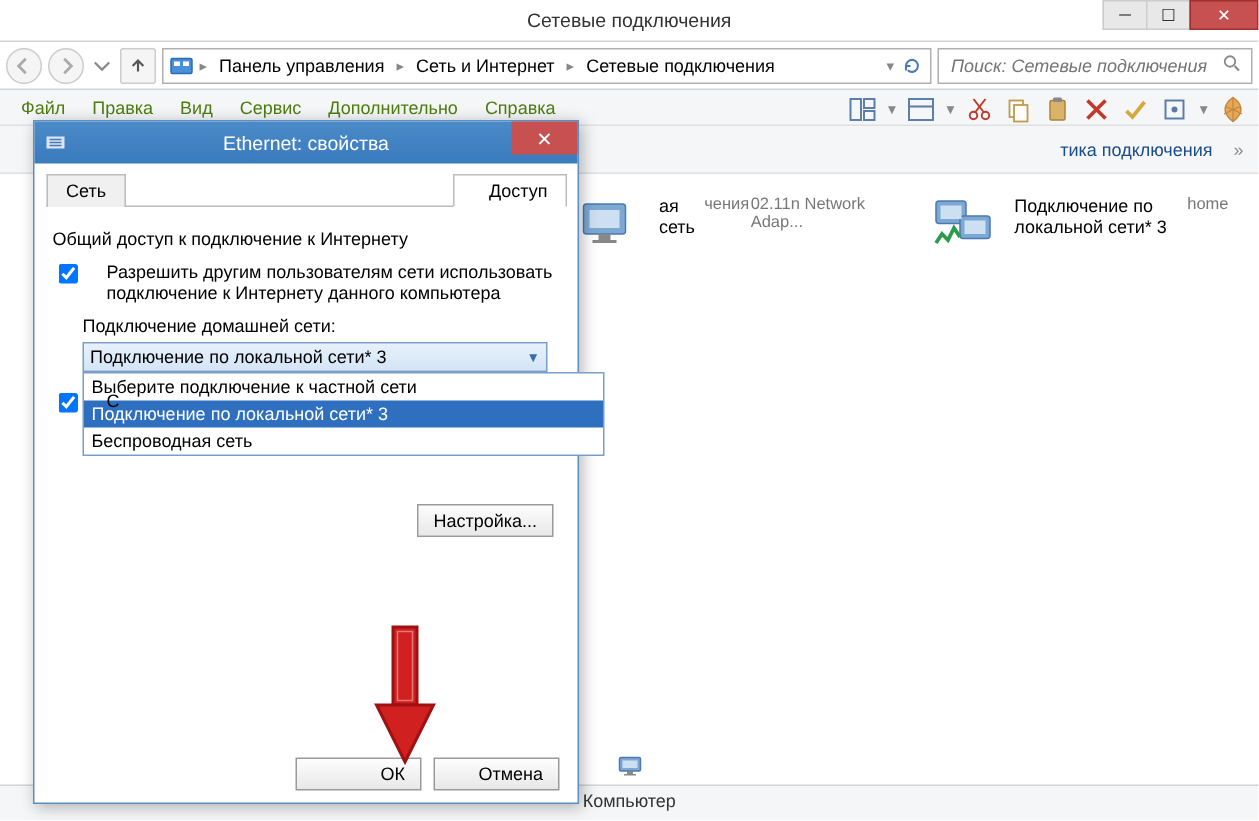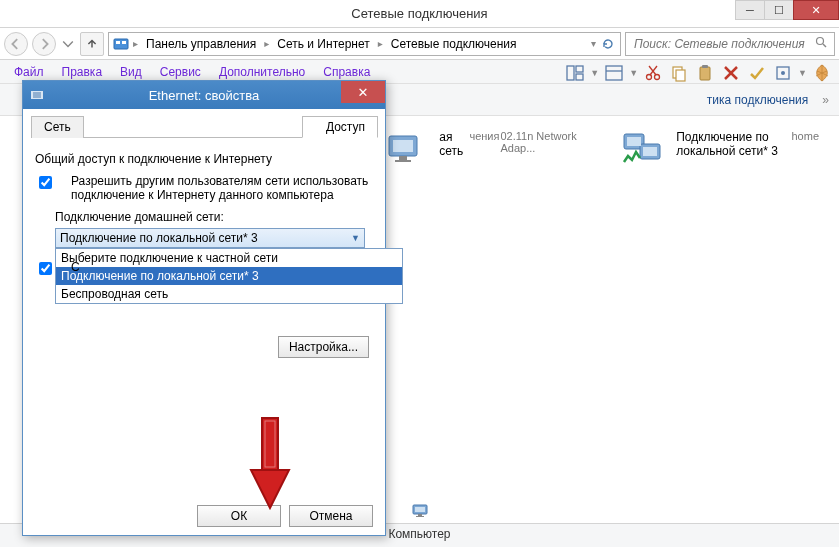--- a/index.html
+++ b/index.html
@@ -19,21 +19,21 @@
 .navbtn svg { width: 12px; height: 12px; }
 .addressbar { flex: 1; height: 24px; border: 1px solid #b0b0b0; display: flex; align-items: center; padding: 0 4px; gap: 2px; background: #fff; }
 .addr-icon { width: 16px; height: 16px; display: flex; align-items: center; justify-content: center; }
 .addr-seg { padding: 0 4px; color: #000; }
 .addr-sep { color: #888; font-size: 10px; padding: 0 2px; }
 .searchbox { width: 210px; height: 24px; border: 1px solid #b0b0b0; display: flex; align-items: center; padding: 0 6px; color: #888; background: #fff; }
 .searchbox input { border: none; outline: none; width: 100%; font-style: italic; color: #888; background: transparent; font-size: 12px; }
 
 
 .menubar { height: 24px; background: #f5f6f7; border-bottom: 1px solid #e0e0e0; display: flex; align-items: center; padding: 0 6px; gap: 2px; }
-.menuitem { padding: 2px 8px; color: #6d28d9; }
+.menuitem { padding: 2px 8px; color: #4d7c0f; }
 .toolbar-right { position: absolute; right: 6px; top: 62px; display: flex; gap: 4px; align-items: center; }
 .tb-icon { width: 22px; height: 22px; display: flex; align-items: center; justify-content: center; }
 
 
 .cmdbar { height: 32px; background: #f5f6f7; border-bottom: 1px solid #e0e0e0; display: flex; align-items: center; padding: 0 10px; gap: 14px; color: #1a4b8c; }
 .cmdlink { color: #1a4b8c; }
 .cmd-sep { color: #888; }
 
 
 .content { position: absolute; left: 0; right: 0; top: 116px; bottom: 24px; background: #fff; padding: 14px 20px; display: flex; gap: 40px; }
@@ -58,21 +58,21 @@
 .group-title { margin: 14px 4px 8px 4px; }
 .checkbox-row { display: flex; gap: 16px; align-items: flex-start; margin: 6px 4px; }
 .checkbox-row input { margin-top: 2px; }
 .sublabel { margin: 8px 4px 4px 24px; }
 .combo { margin: 0 4px 0 24px; width: 310px; height: 20px; border: 1px solid #7a9ec6; background: linear-gradient(#e8f1fb,#d3e5f7); display: flex; align-items: center; justify-content: space-between; padding: 0 4px; font-size: 12px; color: #000; }
 .combo .chev { font-size: 9px; color: #3a6da8; }
 .dropdown { margin: 0 4px 0 24px; width: 348px; border: 1px solid #7a9ec6; background: #fff; }
 .dd-item { padding: 2px 5px; font-size: 12px; }
 .dd-item.sel { background: #2f6fc0; color: #fff; }
 .settings-btn-row { display: flex; justify-content: flex-end; margin: 14px 8px 0 0; }
-.winbtn { min-width: 84px; height: 22px; border: 1px solid #9a9a9a; background: linear-gradient(#fdfdfd,#e8e8e8); font-size: 12px; padding: 0 10px; color: #000; }
+.winbtn { min-width: 84px; height: 22px; border: 1px solid #9a9a9a; background: linear-gradient(#fdfdfd,#e8e8e8); font-size: 12px; padding: 0 10px; color: #000; text-align: right; }
 .dialog-footer { position: absolute; bottom: 8px; right: 12px; display: flex; gap: 8px; }
 
 
 .arrow { position: absolute; left: 247px; top: 414px; z-index: 20; }
 
 .shell-icon svg { display:block; }
 </style>
 </head>
 <body>
 

